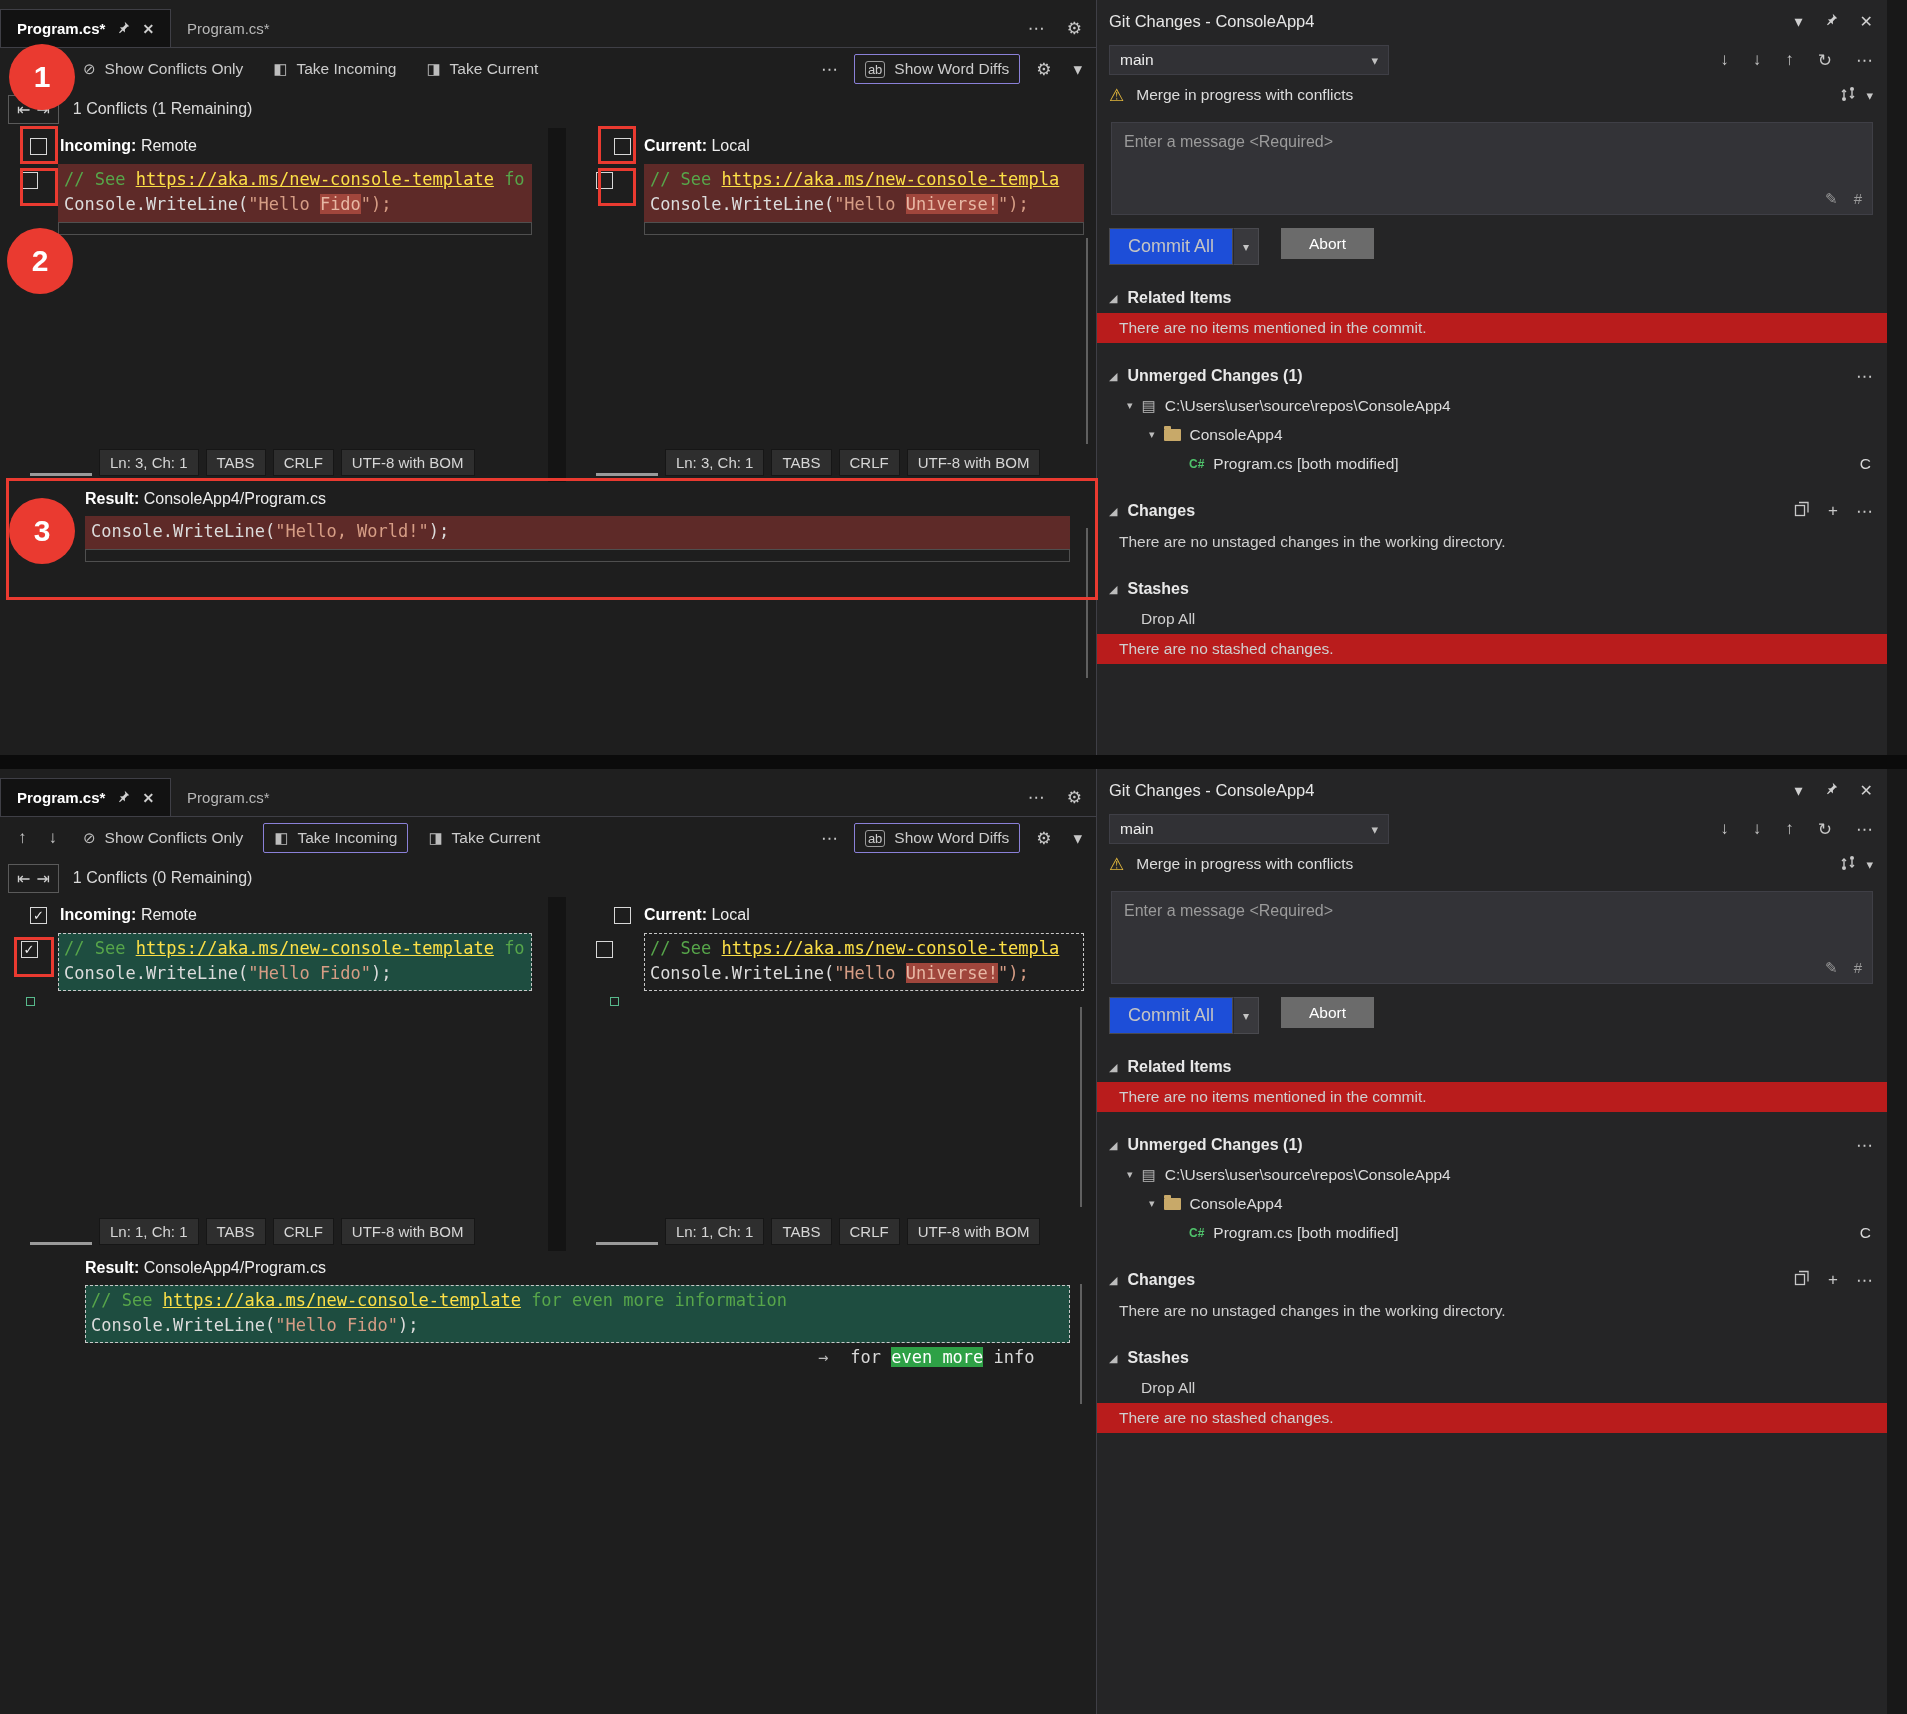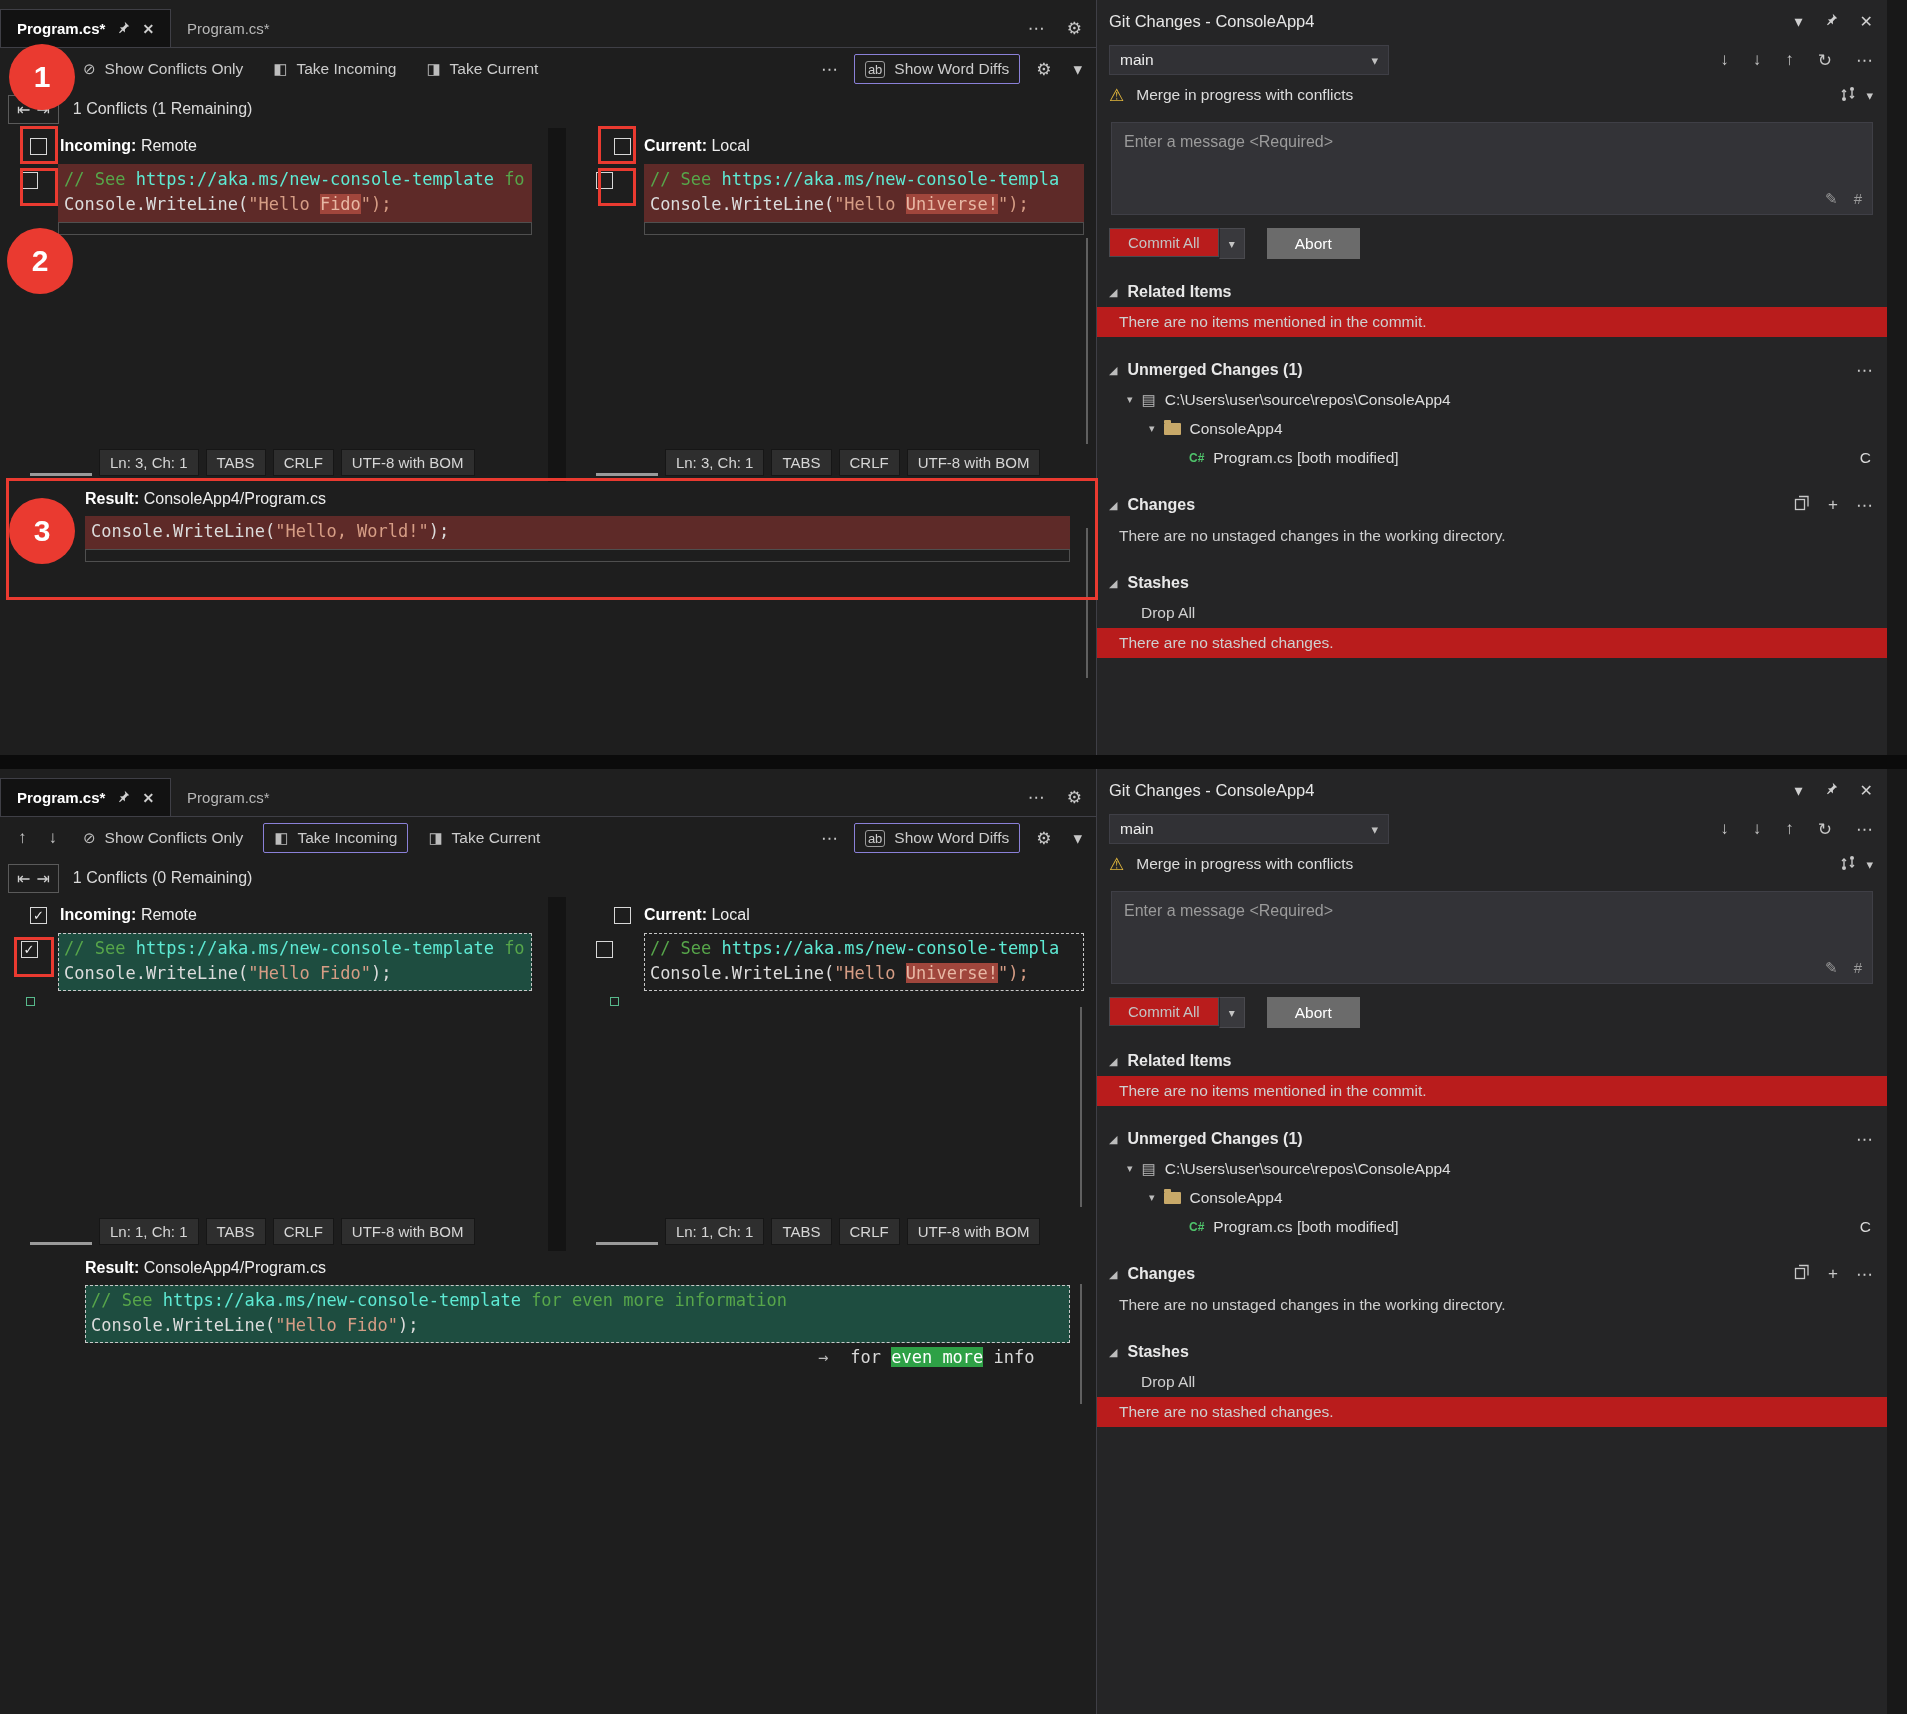--- a/index.html
+++ b/index.html
@@ -39,21 +39,21 @@
   .code-row{display:flex}
   .gutter{flex:none;display:flex;justify-content:center;padding-top:8px}
   .g1{width:58px}
   .g2{width:78px}
   .codeblock{flex:1;margin-right:16px;padding:3px 0 5px 6px;overflow:hidden}
   .cl{font-family:"DejaVu Sans Mono","Liberation Mono",monospace;font-size:17px;line-height:25px;white-space:pre;color:#dcdcdc}
   .bg-red{background:#5e2a28}
   .bg-green{background:#1e4d40}
   .dashed{outline:1.5px dashed #c9c9c9;outline-offset:-1px}
   .cmt{color:#57a64a}
-  .lnk{color:#5eead4;}
+  .lnk{color:#fde047;text-decoration:underline}
   .str{color:#d69d85}
   .mark-red{background:#a0463c;color:#e7b7a4}
   .stub{height:13px;border:1px solid #4f4f4f;margin:0 16px 0 58px}
   .stub.curside{margin-left:78px}
   .mini{width:9px;height:9px;border:1px solid #57b98c;margin:6px 0 0 26px}
   .statusbar{margin-top:auto;height:34px;display:flex;align-items:flex-end;padding:0 8px 6px 8px}
   .hline{width:62px;height:3px;background:#9a9a9a;margin-left:22px}
   .seg{margin-left:7px;background:#2e2e2e;border:1px solid #161616;padding:4px 10px;font-size:15px;color:#d6d6d6;white-space:nowrap}
   .seg:first-of-type{margin-left:auto}
   .result{height:118px;position:relative;padding-top:8px}
@@ -75,21 +75,21 @@
   .branch-select .chev{margin-left:auto;color:#c0c0c0;font-size:13px}
   .gp-branch .ics{margin-left:auto;display:flex;gap:24px;color:#c8c8c8;font-size:17px}
   .gp-warning{height:34px;display:flex;align-items:center;gap:12px;padding:0 14px 0 12px;font-size:15.5px;color:#dcdcdc}
   .warn-ic{color:#e2b73d;font-size:17px}
   .gp-warning .ics{margin-left:auto;display:flex;gap:10px;align-items:center;color:#c8c8c8;font-size:13px}
   .gp-msg{margin:10px 14px 0 14px;height:93px;background:#333337;border:1px solid #3f3f46;position:relative}
   .gp-msg .ph{display:block;padding:10px 12px;color:#9b9b9b;font-size:16px}
   .gp-msg .micons{position:absolute;right:10px;bottom:6px;display:flex;gap:16px;color:#9a9a9a;font-size:15px}
   .gp-btns{margin:13px 14px 0 12px;display:flex;gap:22px}
   .cgroup{display:flex}
-  .btn-commit{height:29px;padding:0 18px;background:#b91c1c;color:#c4c4c4;border:1px solid #4a4a4f;font-size:15px;display:flex;align-items:center}
+  .btn-commit{height:37px;padding:0 18px;background:#1d4ed8;color:#c4c4c4;border:1px solid #4a4a4f;font-size:18px;display:flex;align-items:center}
   .btn-commit-dd{width:26px;background:#39393d;border:1px solid #4a4a4f;border-left:1px solid #28282c;color:#c4c4c4;display:flex;align-items:center;justify-content:center;font-size:12px}
   .btn-abort{height:31px;padding:0 28px;background:#6b6b6b;color:#ffffff;border:none;font-size:15.5px;display:flex;align-items:center}
   .gp-sec{margin-top:18px;height:30px;display:flex;align-items:center;gap:10px;padding:0 14px 0 12px;font-size:16px;font-weight:bold;color:#e8e8e8}
   .tri{font-size:11px;color:#bcbcbc;font-weight:normal}
   .gp-sec .ics{margin-left:auto;display:flex;gap:18px;align-items:center;color:#c8c8c8;font-size:17px;font-weight:normal}
   .gp-row{height:30px;display:flex;align-items:center;padding-left:22px;font-size:15.5px;color:#cfcfcf}
   .gp-row.hl{background:#b91c1c}
   .gp-wrap{padding:4px 0 2px 22px;font-size:15.5px;color:#cfcfcf;line-height:24px;width:420px}
   .tree-row{height:29px;display:flex;align-items:center;gap:9px;font-size:15.5px;color:#dcdcdc}
   .tr1{padding-left:30px}.tr2{padding-left:52px}.tr3{padding-left:92px}

